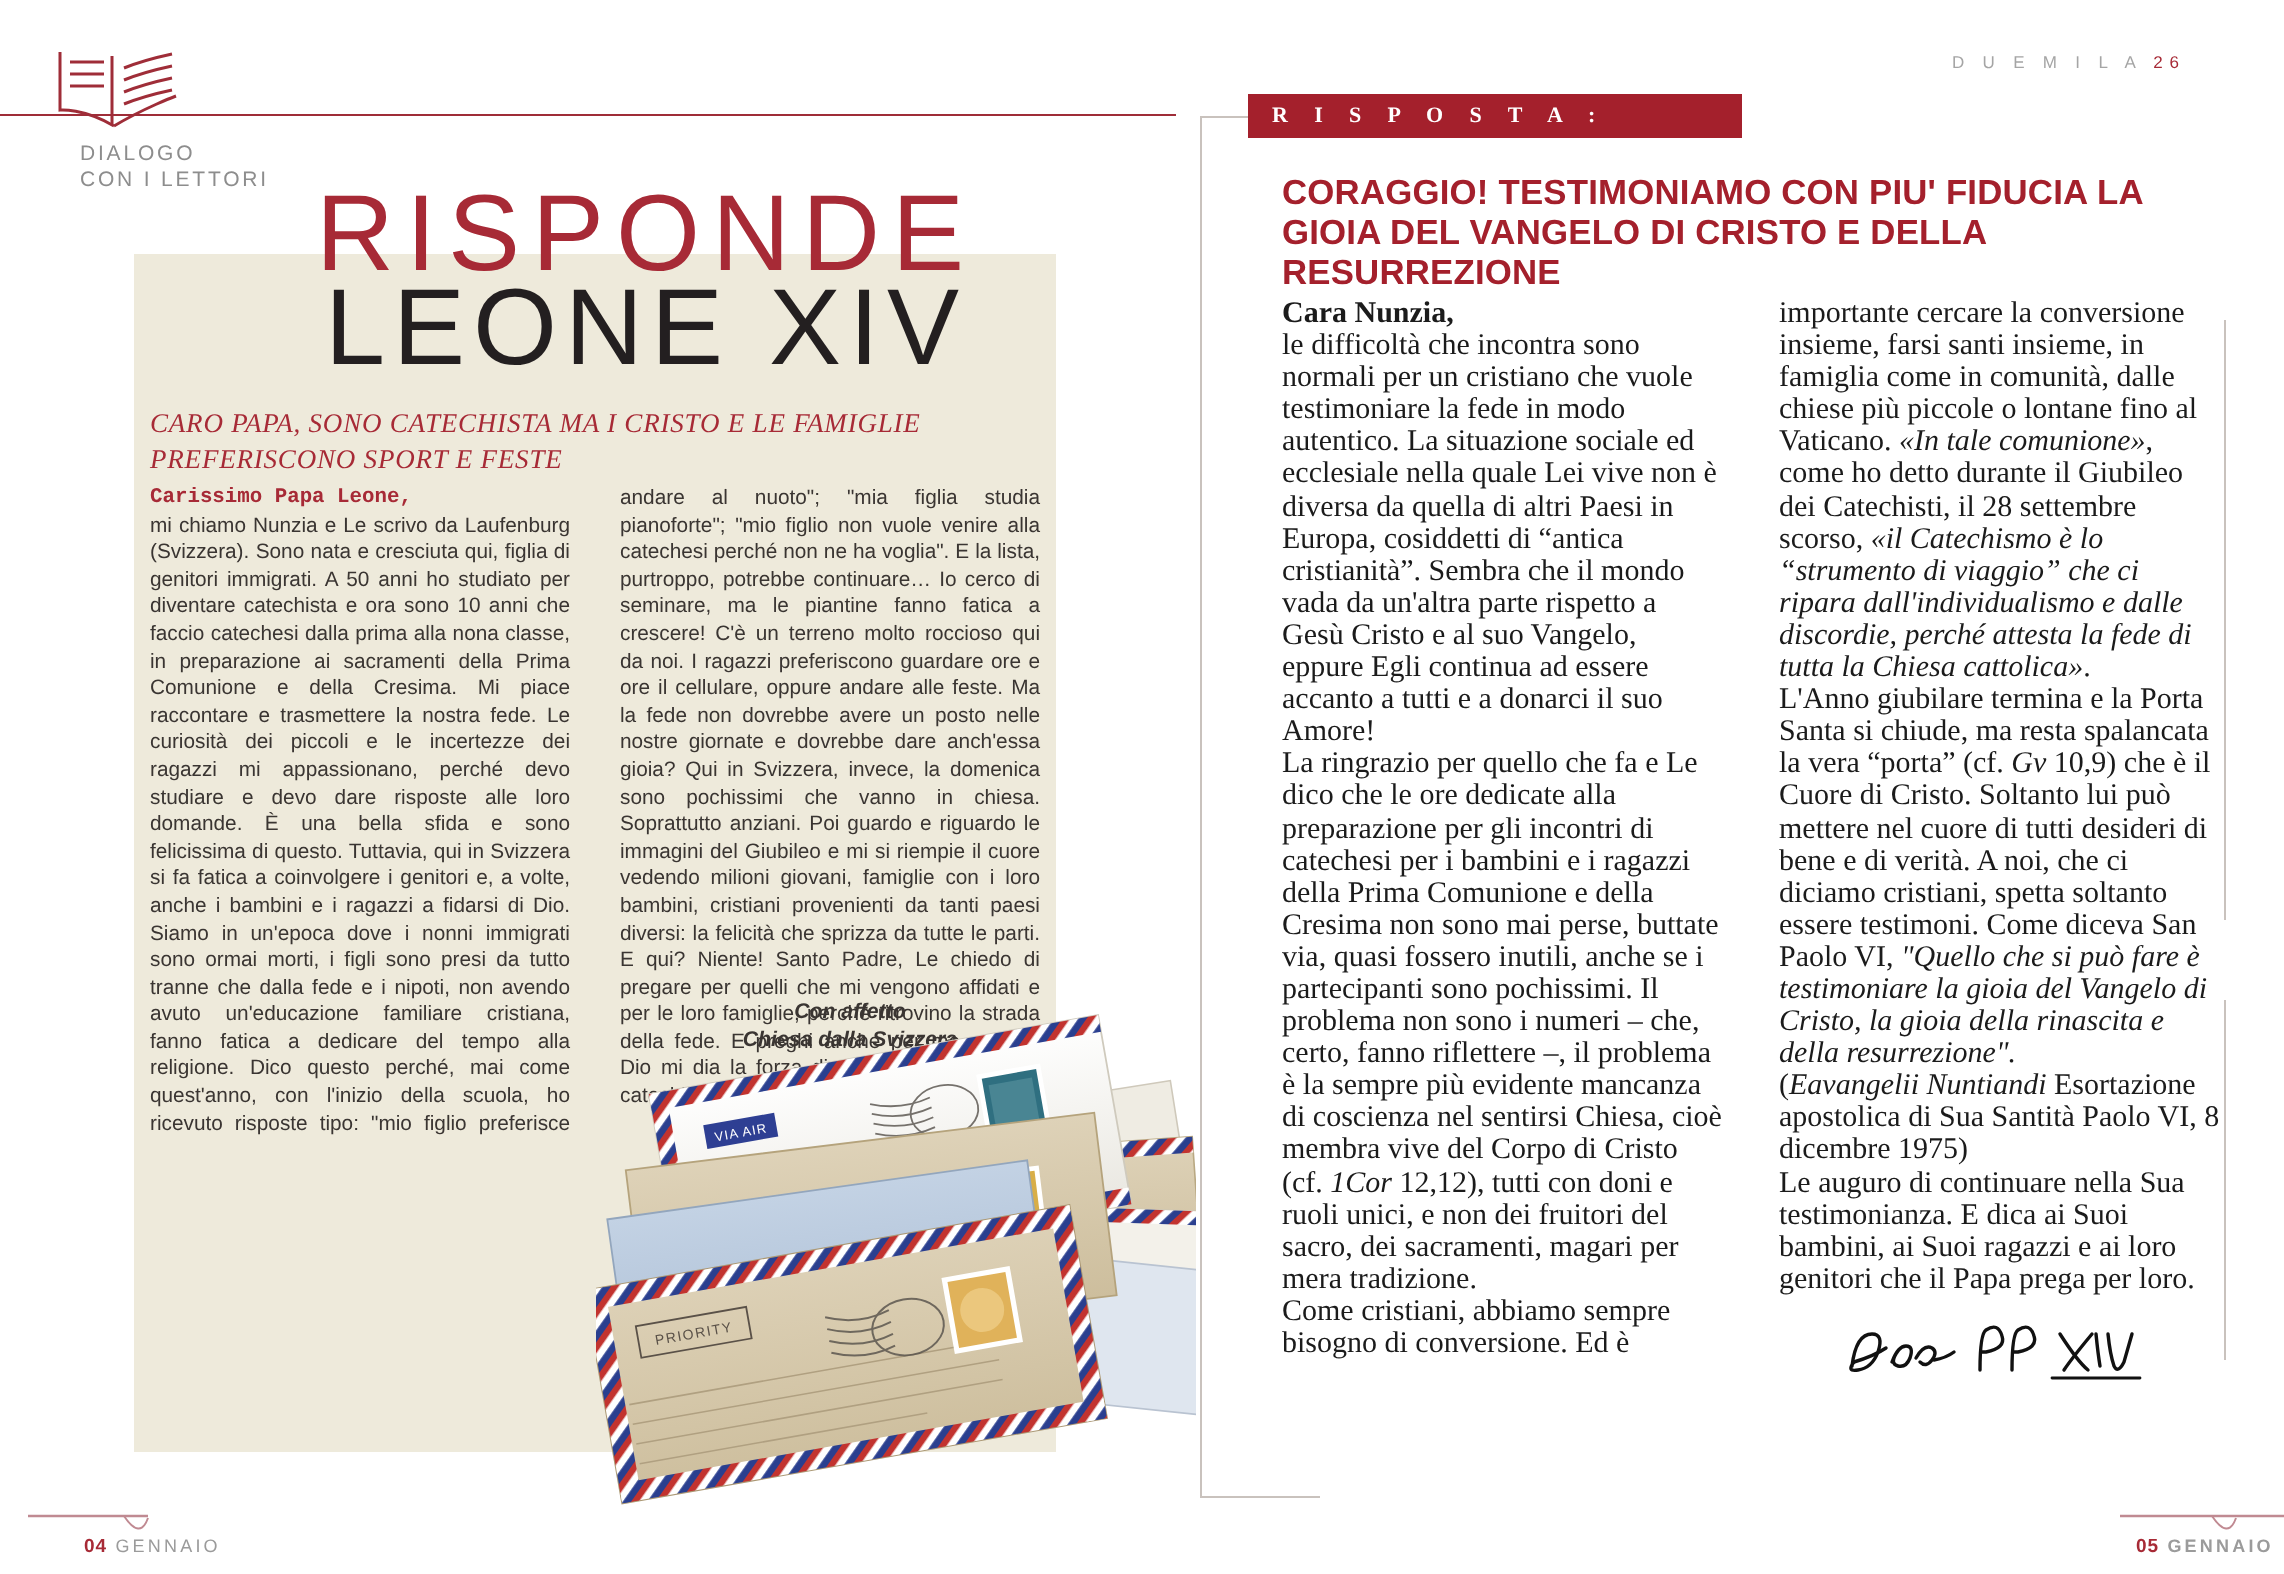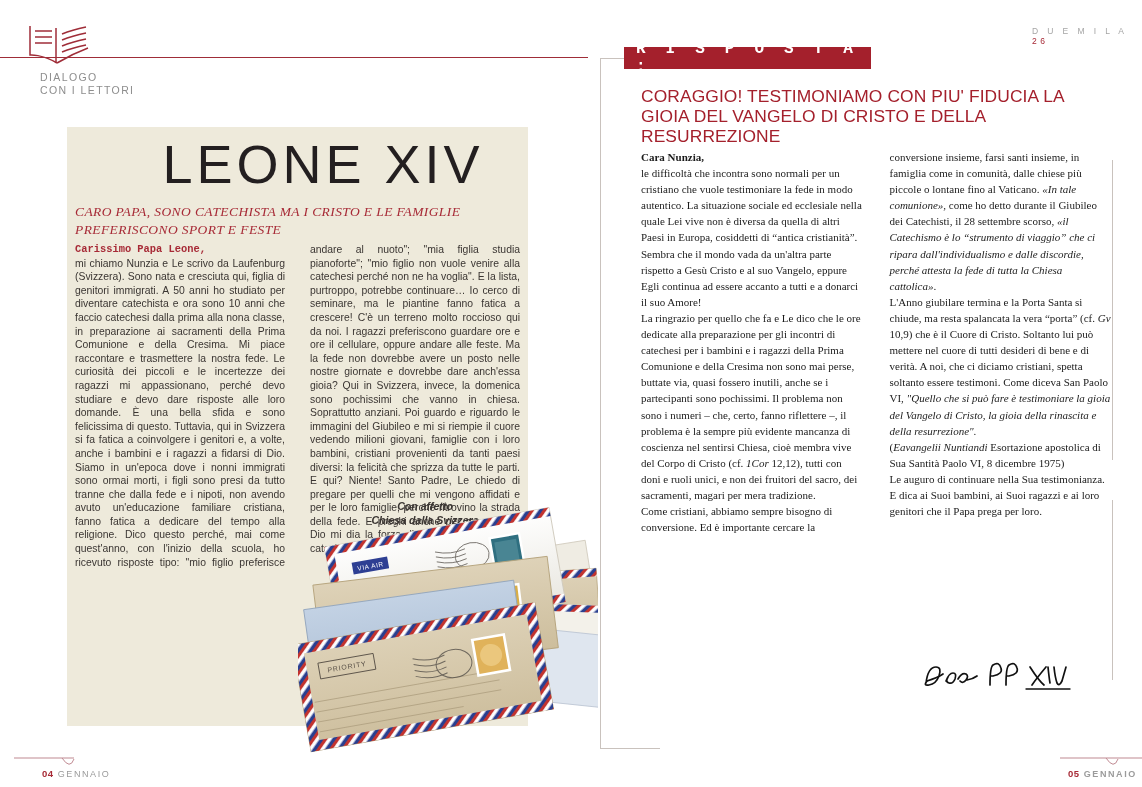--- a/index.html
+++ b/index.html
@@ -85,53 +85,53 @@
     position: absolute; bottom: 3px; left: 28px;
     font-size: 9px; letter-spacing: 1.6px; color: #9b9b9b;
     font-family: "Liberation Sans", sans-serif;
   }
   .folio b { color: #a72a36; letter-spacing: 0.5px; font-size: 9.5px; text-align: right; }
 
   
   .right-page { position: absolute; left: 571px; top: 0; width: 571px; height: 787px; }
 
   .duemila {
-    position: absolute; left: 1032px; top: 26px;
+    position: absolute; left: 976px; top: 26px;
     font-size: 8.5px; letter-spacing: 3.4px; color: #a5a5a5;
     font-family: "Liberation Sans", sans-serif;
   }
   .duemila b { color: #a72a36; font-weight: normal; }
 
   .frame-line { position: absolute; background: #c9c2bd; }
 
   .risposta-badge {
     position: absolute; left: 624px; top: 47px; width: 247px; height: 22px;
     background: #a4202c;
     color: #ffffff; font-weight: bold;
-    font-size: 16px; letter-spacing: 5.2px;
+    font-size: 11px; letter-spacing: 5.2px;
     display: flex; align-items: center; padding-left: 12px;
     box-sizing: border-box;
-    font-family: Liberation Mono, monospace;
+    font-family: Liberation Serif, serif;
   }
 
   .answer-title {
     position: absolute; left: 641px; top: 86px; width: 470px;
-    color: #a4202c; font-weight: normal;
+    color: #a4202c; font-weight: bold;
     font-size: 17.4px; line-height: 20px; letter-spacing: 0.1px;
     font-family: "Liberation Sans", sans-serif;
   }
 
   .answer-cols {
     position: absolute; left: 641px; top: 149px; width: 470px; height: 570px;
     column-count: 2; column-gap: 27px;
   }
   .answer-cols p {
     margin: 0;
     font-family: "Liberation Serif", serif;
-    font-size: 11px; line-height: 16.1px; color: #1b1b1b;
+    font-size: 15px; line-height: 16.1px; color: #1b1b1b;
     text-align: left;
   }
   .answer-cols .salute { font-weight: bold; display: block; }
   .answer-cols i { font-style: italic; }
 
   .signature { position: absolute; left: 918px; top: 655px; width: 160px; height: 40px; }
 </style>
 </head>
 <body>
 
@@ -158,20 +158,21 @@
       </span>
       <div class="masthead-label">
         <div>DIALOGO</div>
         <div>CON I LETTORI</div>
       </div>
     </div>
     <div class="masthead-rule"></div>
 
     <div class="beige-panel"></div>
 
+    <div class="title-risponde">RISPONDE</div>
     <div class="title-leone">LEONE XIV</div>
 
     <div class="kicker">CARO PAPA, SONO CATECHISTA MA I CRISTO E LE FAMIGLIE PREFERISCONO SPORT E FESTE</div>
 
     <div class="letter-cols">
       <p>
         <span class="salute">Carissimo Papa Leone,</span><span>mi chiamo Nunzia e Le scrivo da Laufenburg (Svizzera). Sono nata e cresciuta qui, figlia di genitori immigrati. A 50 anni ho studiato per diventare catechista e ora sono 10 anni che faccio catechesi dalla prima alla nona classe, in preparazione ai sacramenti della Prima Comunione e della Cresima. Mi piace raccontare e trasmettere la nostra fede. Le curiosità dei piccoli e le incertezze dei ragazzi mi appassionano, perché devo studiare e devo dare risposte alle loro domande. È una bella sfida e sono felicissima di questo. Tuttavia, qui in Svizzera si fa fatica a coinvolgere i genitori e, a volte, anche i bambini e i ragazzi a fidarsi di Dio. Siamo in un'epoca dove i nonni immigrati sono ormai morti, i figli sono presi da tutto tranne che dalla fede e i nipoti, non avendo avuto un'educazione familiare cristiana, fanno fatica a dedicare del tempo alla religione. Dico questo perché, mai come quest'anno, con l'inizio della scuola, ho ricevuto risposte tipo: "mio figlio preferisce andare al nuoto"; "mia figlia studia pianoforte"; "mio figlio non vuole venire alla catechesi perché non ne ha voglia". E la lista, purtroppo, potrebbe continuare… Io cerco di seminare, ma le piantine fanno fatica a crescere! C'è un terreno molto roccioso qui da noi. I ragazzi preferiscono guardare ore e ore il cellulare, oppure andare alle feste. Ma la fede non dovrebbe avere un posto nelle nostre giornate e dovrebbe dare anch'essa gioia? Qui in Svizzera, invece, la domenica sono pochissimi che vanno in chiesa. Soprattutto anziani. Poi guardo e riguardo le immagini del Giubileo e mi si riempie il cuore vedendo milioni giovani, famiglie con i loro bambini, cristiani provenienti da tanti paesi diversi: la felicità che sprizza da tutte le parti. E qui? Niente! Santo Padre, Le chiedo di pregare per quelli che mi vengono affidati e per le loro famiglie, perché ritrovino la strada della fede. E preghi anche per me, perché Dio mi dia la forza di continuare ad essere catechista.</span>
       </p>
     </div>
 

